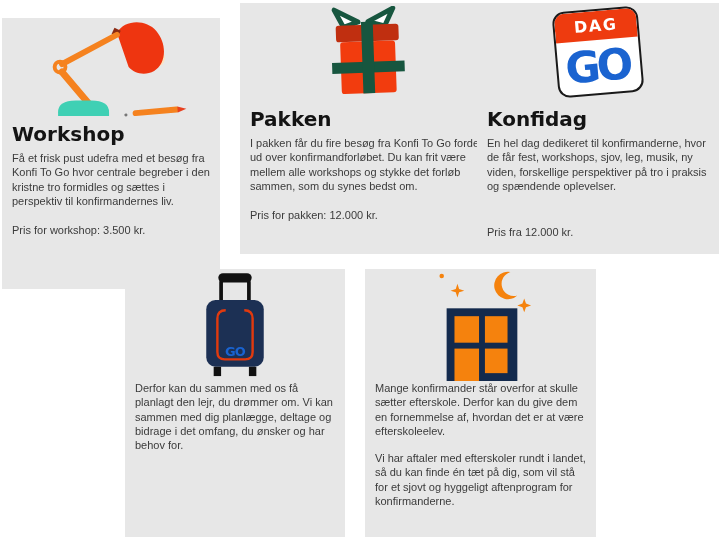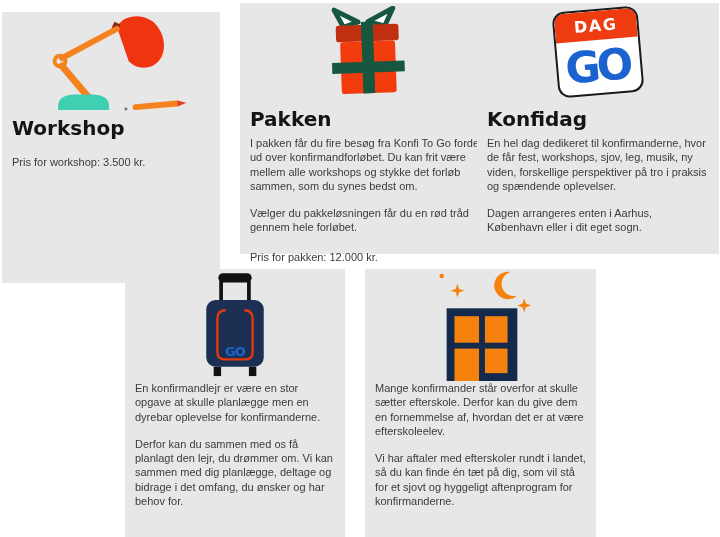--- a/index.html
+++ b/index.html
@@ -4,21 +4,21 @@
 <style>
   html,body{margin:0;padding:0;}
   body{
     width:720px;height:537px;position:relative;overflow:hidden;
     background:#ffffff;font-family:"Liberation Sans",sans-serif;
   }
   .card{
     position:absolute;background:#e7e7e7;box-sizing:border-box;
     padding:0 10px;
   }
-  .c1{left:2px;top:12px;width:218px;height:271px;}
+  .c1{left:2px;top:18px;width:218px;height:271px;}
   .c2{left:240px;top:3px;width:255px;height:251px;}
   .c3{left:477px;top:3px;width:242px;height:251px;}
   .c4{left:125px;top:269px;width:220px;height:300px;}
   .c5{left:365px;top:269px;width:231px;height:300px;}
   .icon-area{height:101px;display:flex;align-items:flex-end;justify-content:center;overflow:hidden;}
   .icon-area-lg{height:112px;}
   .title{
     font-family:"DejaVu Sans","Liberation Sans",sans-serif;
     font-size:20px;font-weight:700;color:#141414;margin:3px 0 5px;letter-spacing:0;
   }
@@ -61,72 +61,70 @@
       <path d="M30,52 L57,84" stroke="#f5821f" stroke-width="7" stroke-linecap="round" fill="none"></path>
       <path d="M26,97 L26,93 Q26,81 44,81 L60,81 Q78,81 78,93 L78,97 Z" fill="#3fd0b4"></path>
       <g transform="translate(128,92) rotate(-5)">
         <rect x="-26" y="-3" width="48" height="6" rx="3" fill="#f5821f"></rect>
         <path d="M20,-3 L29,0 L20,3 Z" fill="#e8401f"></path>
         <circle cx="-33" cy="1" r="1.6" fill="#777777"></circle>
       </g>
     </svg>
   </div>
   <h2 class="title">Workshop</h2>
+  <p>Få et frisk pust udefra med et besøg fra Konfi To Go hvor centrale begreber i den kristne tro formidles og sættes i perspektiv til konfirmandernes liv.</p>
   <p class="price">Pris for workshop: 3.500 kr.</p>
 </div>
 
 <div class="card c2">
   <div class="icon-area">
     <svg viewBox="0 0 130 100" width="130" height="98" aria-hidden="true">
       <g transform="rotate(-2 65 50)">
         <path d="M56,16 L32,3 L41,21 Z" fill="#ffffff" stroke="#17563f" stroke-width="5" stroke-linejoin="round"></path>
         <path d="M66,16 L92,3 L83,21 Z" fill="#ffffff" stroke="#17563f" stroke-width="5" stroke-linejoin="round"></path>
         <rect x="33" y="19" width="64" height="17" rx="3" fill="#c02f10"></rect>
         <rect x="37" y="36" width="56" height="53" rx="3" fill="#f23c0e"></rect>
         <rect x="28" y="57" width="74" height="11" fill="#17563f"></rect>
         <rect x="59" y="16" width="12" height="73" fill="#17563f"></rect>
       </g>
     </svg>
   </div>
   <h2 class="title">Pakken</h2>
   <p>I pakken får du fire besøg fra Konfi To Go fordelt ud over konfirmandforløbet. Du kan frit være mellem alle workshops og stykke det forløb sammen, som du synes bedst om.</p>
-  <p>Vælger du pakkeløsningen får du en rød tråd gennem hele forløbet.</p>
   <p class="price">Pris for pakken: 12.000 kr.</p>
 </div>
 
 <div class="card c3">
   <div class="icon-area">
     <div class="daggo">
       <div class="daggo-band">
         <span>DAG</span>
       </div>
       <div class="daggo-go">
         <span>GO</span>
       </div>
     </div>
   </div>
   <h2 class="title">Konfidag</h2>
   <p>En hel dag dedikeret til konfirmanderne, hvor de får fest, workshops, sjov, leg, musik, ny viden, forskellige perspektiver på tro i praksis og spændende oplevelser.</p>
-  <p>Dagen arrangeres enten i Aarhus, København eller i dit eget sogn.</p>
   <p class="price price-extra">Pris fra 12.000 kr.</p>
 </div>
 
 <div class="card c4">
   <div class="icon-area icon-area-lg">
     <svg viewBox="0 0 110 118" width="102" height="110" aria-hidden="true">
       <path d="M40,34 L40,12 Q40,7 46,7 L64,7 Q70,7 70,12 L70,34" fill="none" stroke="#111111" stroke-width="4"></path>
       <rect x="37" y="2" width="36" height="10" rx="5" fill="#111111"></rect>
       <rect x="24" y="31" width="62" height="72" rx="10" fill="#1c3054"></rect>
       <path d="M45,42 Q36,42 36,51 L36,87 Q36,95 44,95 L66,95 Q74,95 74,87 L74,51 Q74,42 65,42" fill="none" stroke="#e13a0e" stroke-width="2.6"></path>
       <text x="55" y="91" text-anchor="middle" font-size="14" font-weight="700" fill="#1a63d0" font-family="DejaVu Sans, Liberation Sans, sans-serif" letter-spacing="-1">GO</text>
       <rect x="32" y="103" width="8" height="10" fill="#111111"></rect>
       <rect x="70" y="103" width="8" height="10" fill="#111111"></rect>
     </svg>
   </div>
-  <p>En konfirmandlejr er være en stor opgave at skulle planlægge men en dyrebar oplevelse for konfirmanderne.</p>
   <p>Derfor kan du sammen med os få planlagt den lejr, du drømmer om. Vi kan sammen med dig planlægge, deltage og bidrage i det omfang, du ønsker og har behov for.</p>
 
 </div>
 
 <div class="card c5">
   <div class="icon-area icon-area-lg">
     <svg viewBox="0 0 120 112" width="118" height="110" aria-hidden="true">
       <circle cx="20" cy="5" r="2.3" fill="#f5820d"></circle>
       <path d="M36,13 L37.7,18.3 L43,20 L37.7,21.7 L36,27 L34.3,21.7 L29,20 L34.3,18.3 Z" fill="#f5820d"></path>
       <path d="M90,1 A14,14 0 1 0 97,25 A11,11 0 1 1 90,1 Z" fill="#f5820d"></path>

